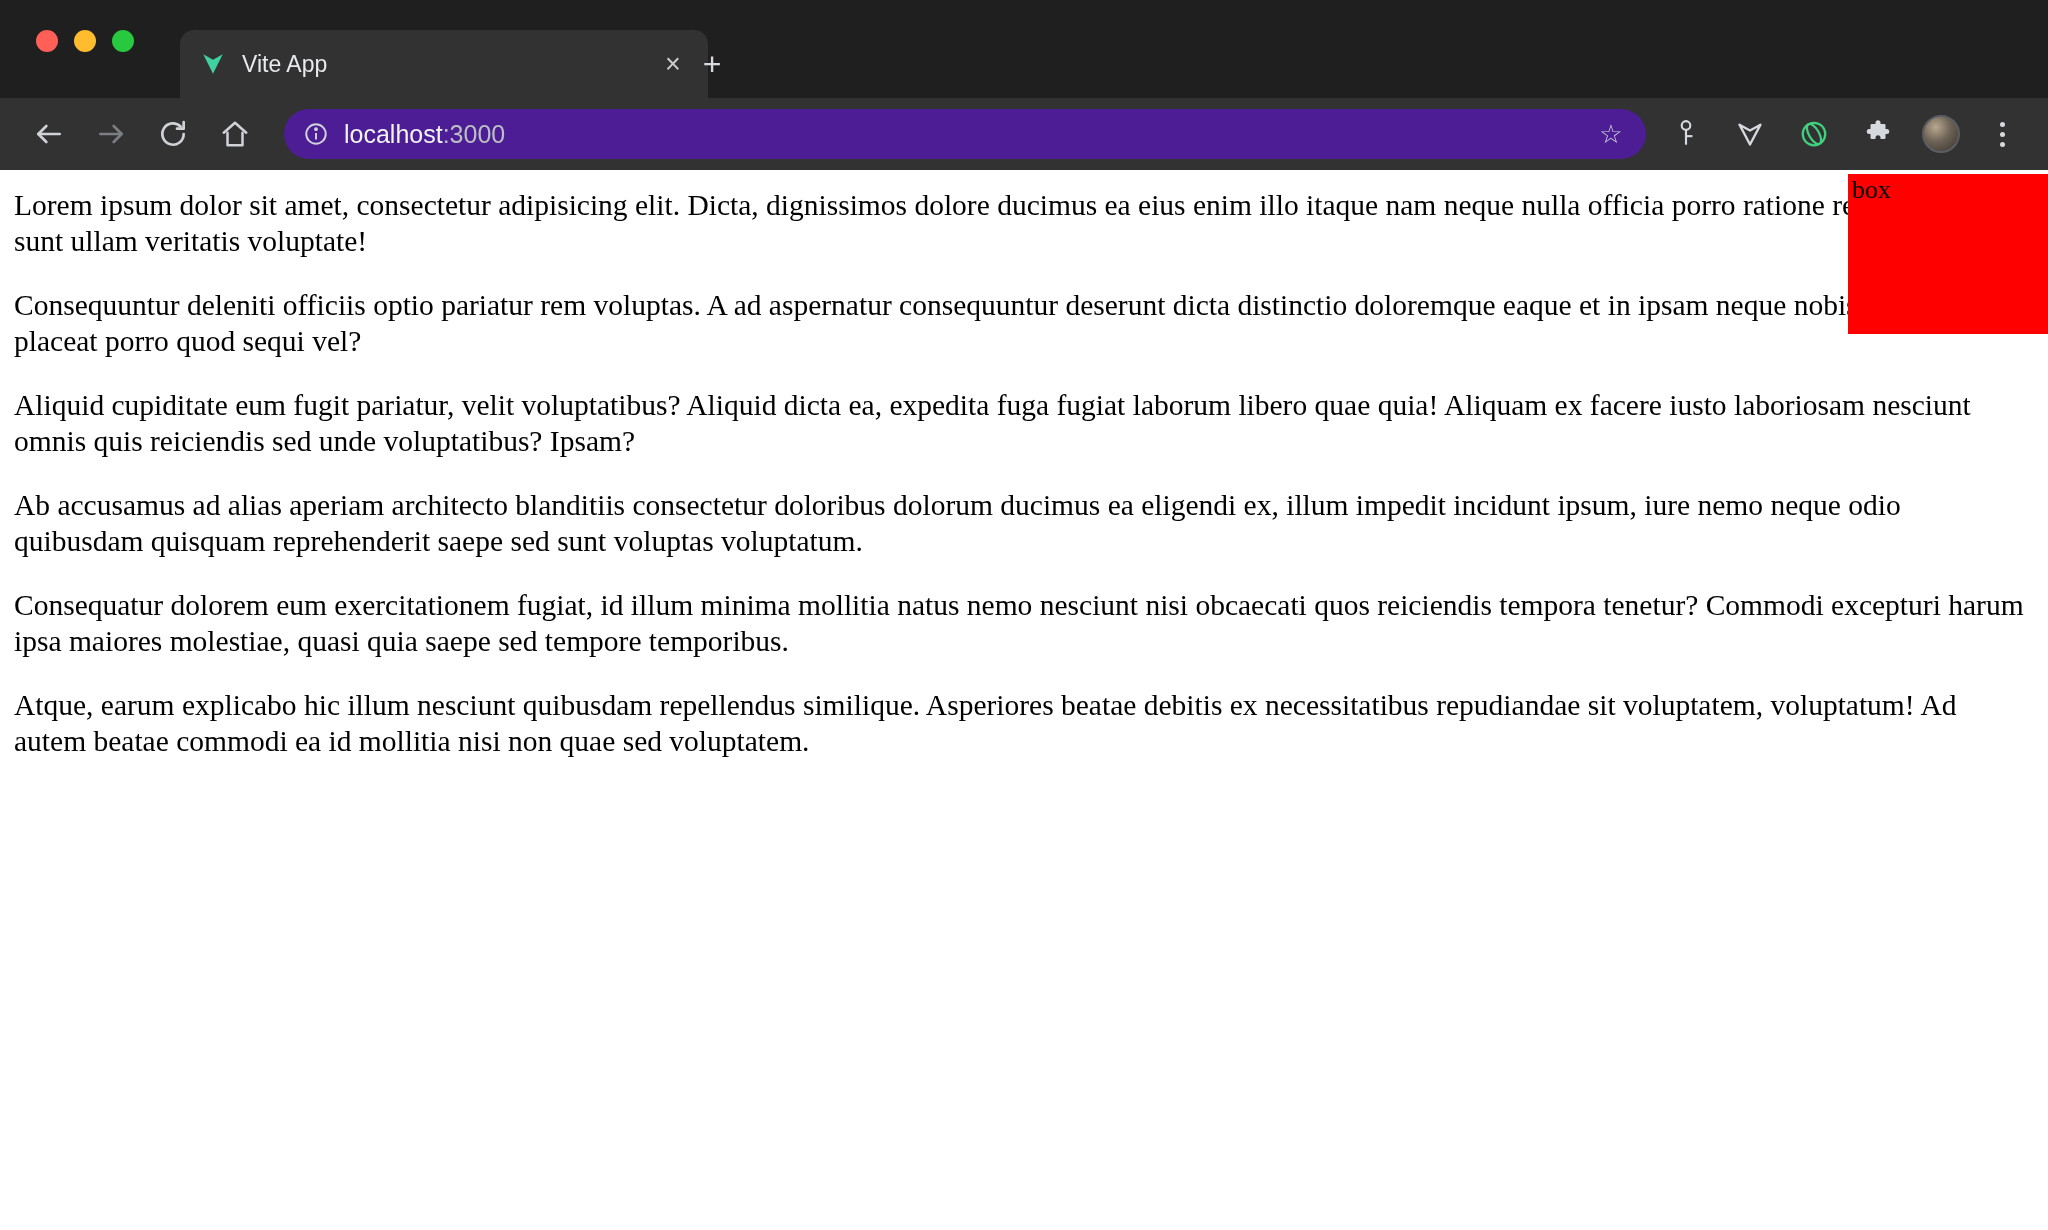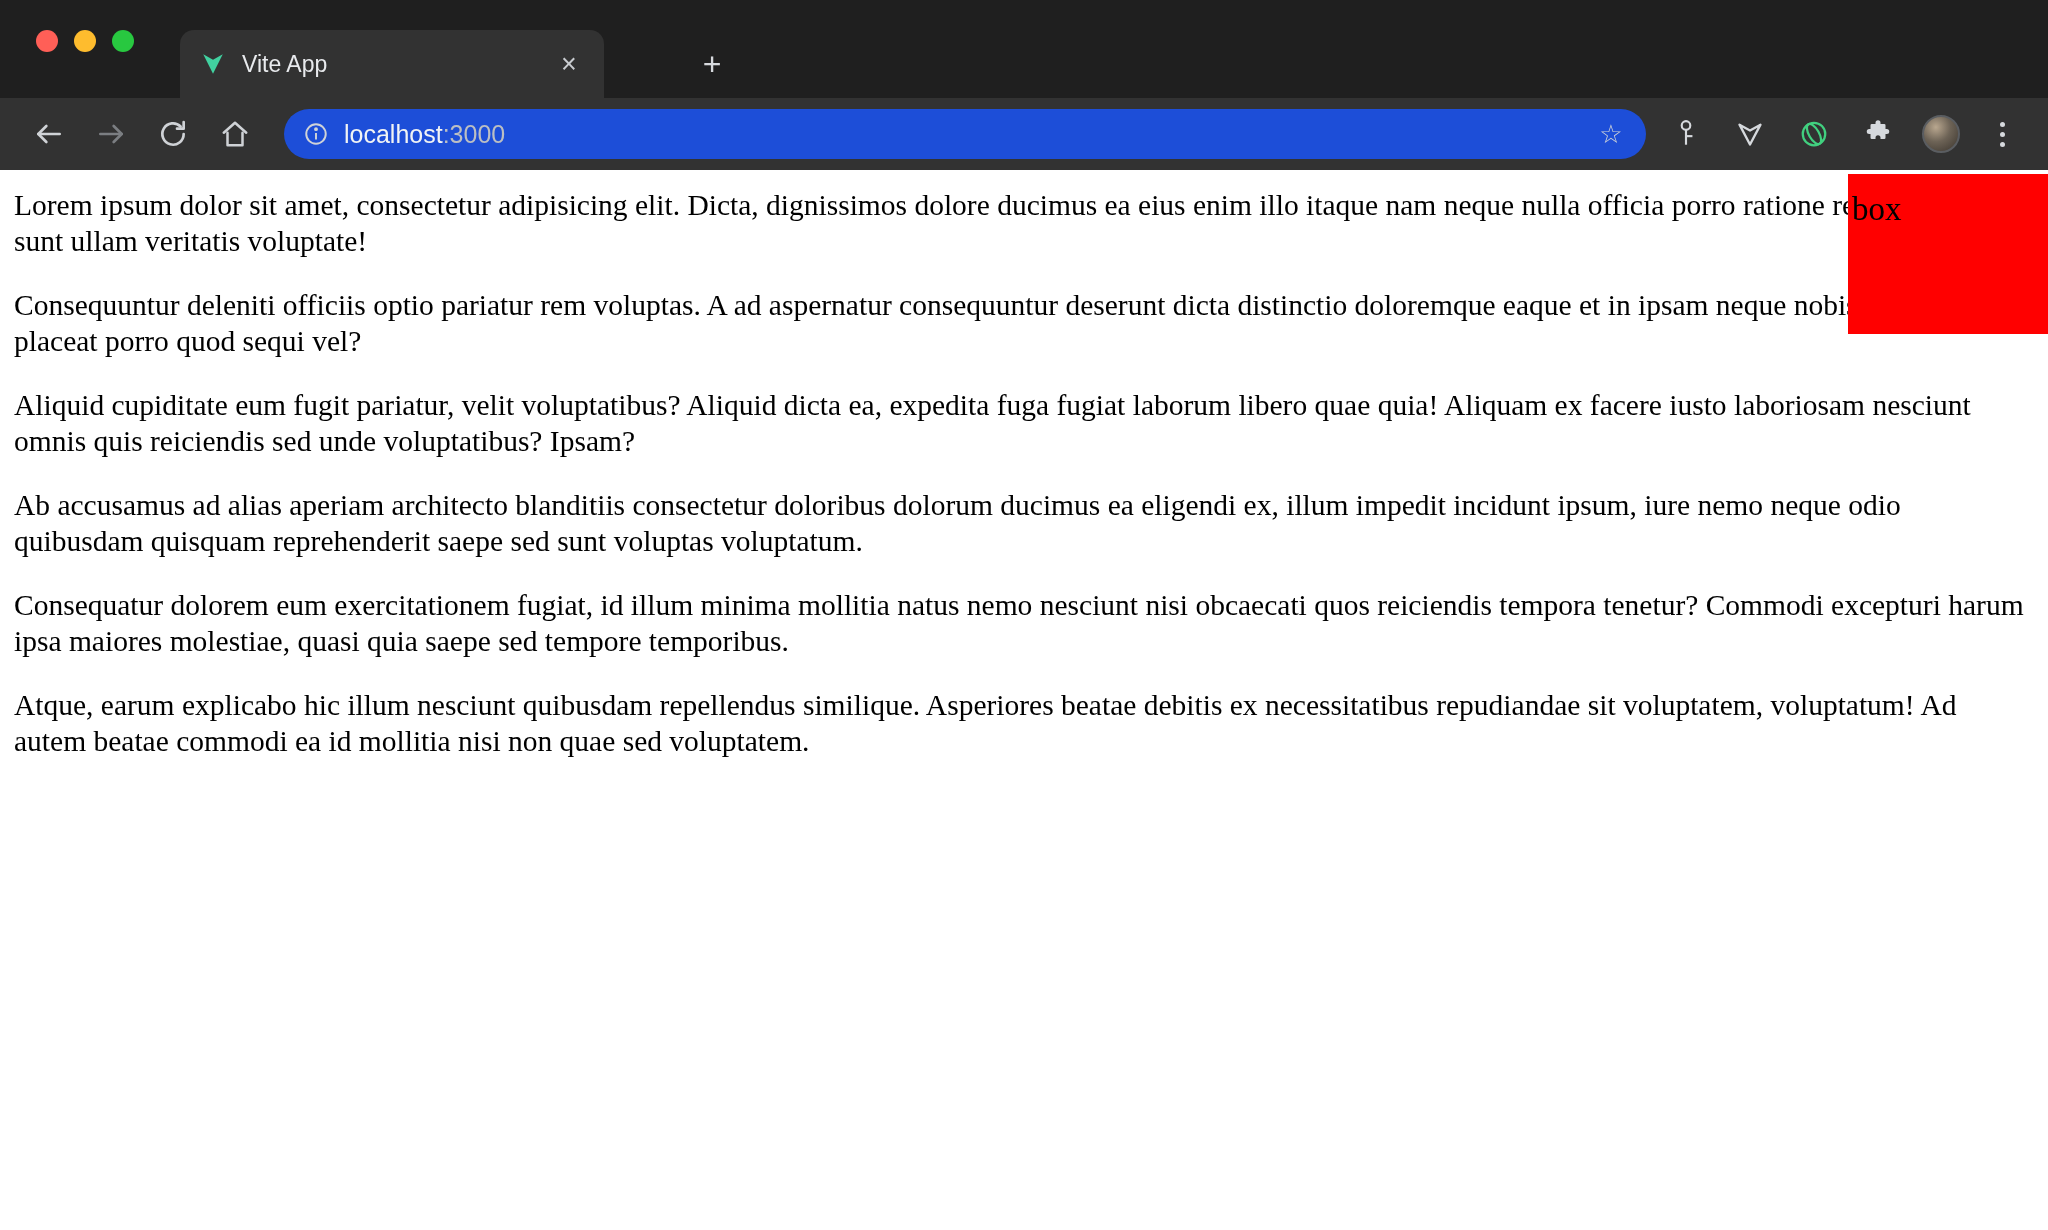--- a/index.html
+++ b/index.html
@@ -42,21 +42,21 @@
   }
   .dot { width: 22px; height: 22px; border-radius: 50%; }
   .dot.red { background: #ff5f57; }
   .dot.yellow { background: #febc2e; }
   .dot.green { background: #28c840; }
 
   .tab {
     position: absolute;
     left: 180px;
     bottom: 0;
-    width: 424px;
+    width: 528px;
     height: 68px;
     background: #323232;
     border-radius: 14px 14px 0 0;
     display: flex;
     align-items: center;
     padding: 0 18px;
     gap: 14px;
   }
   .tab-favicon {
     width: 30px; height: 30px;
@@ -103,21 +103,21 @@
     display: flex; align-items: center; justify-content: center;
     color: #cfd2d6;
     border-radius: 50%;
     flex: 0 0 auto;
   }
   .navbtn.disabled { color: #7b7e82; }
 
   .omnibox {
     flex: 1 1 auto;
     height: 50px;
-    background: #1d4ed8;
+    background: #4c1d95;
     border-radius: 25px;
     display: flex;
     align-items: center;
     margin-left: 14px;
     margin-right: 12px;
     padding: 0 18px;
     gap: 14px;
     min-width: 0;
   }
   .omni-info {
@@ -184,23 +184,23 @@
     margin: 0 0 28px 0;
   }
   .redbox {
     position: absolute;
     right: 0;
     top: 4px;
     width: 200px;
     height: 160px;
     background: #ff0000;
     font-family: "Liberation Serif", serif;
-    font-size: 33px;
+    font-size: 26px;
     color: #000000;
-    padding: 18px 4px;
+    padding: 2px 4px;
     line-height: 1.05;
   }
 </style>
 </head>
 <body>
 
 <div class="browser">
 
   <div class="tabstrip">
 

